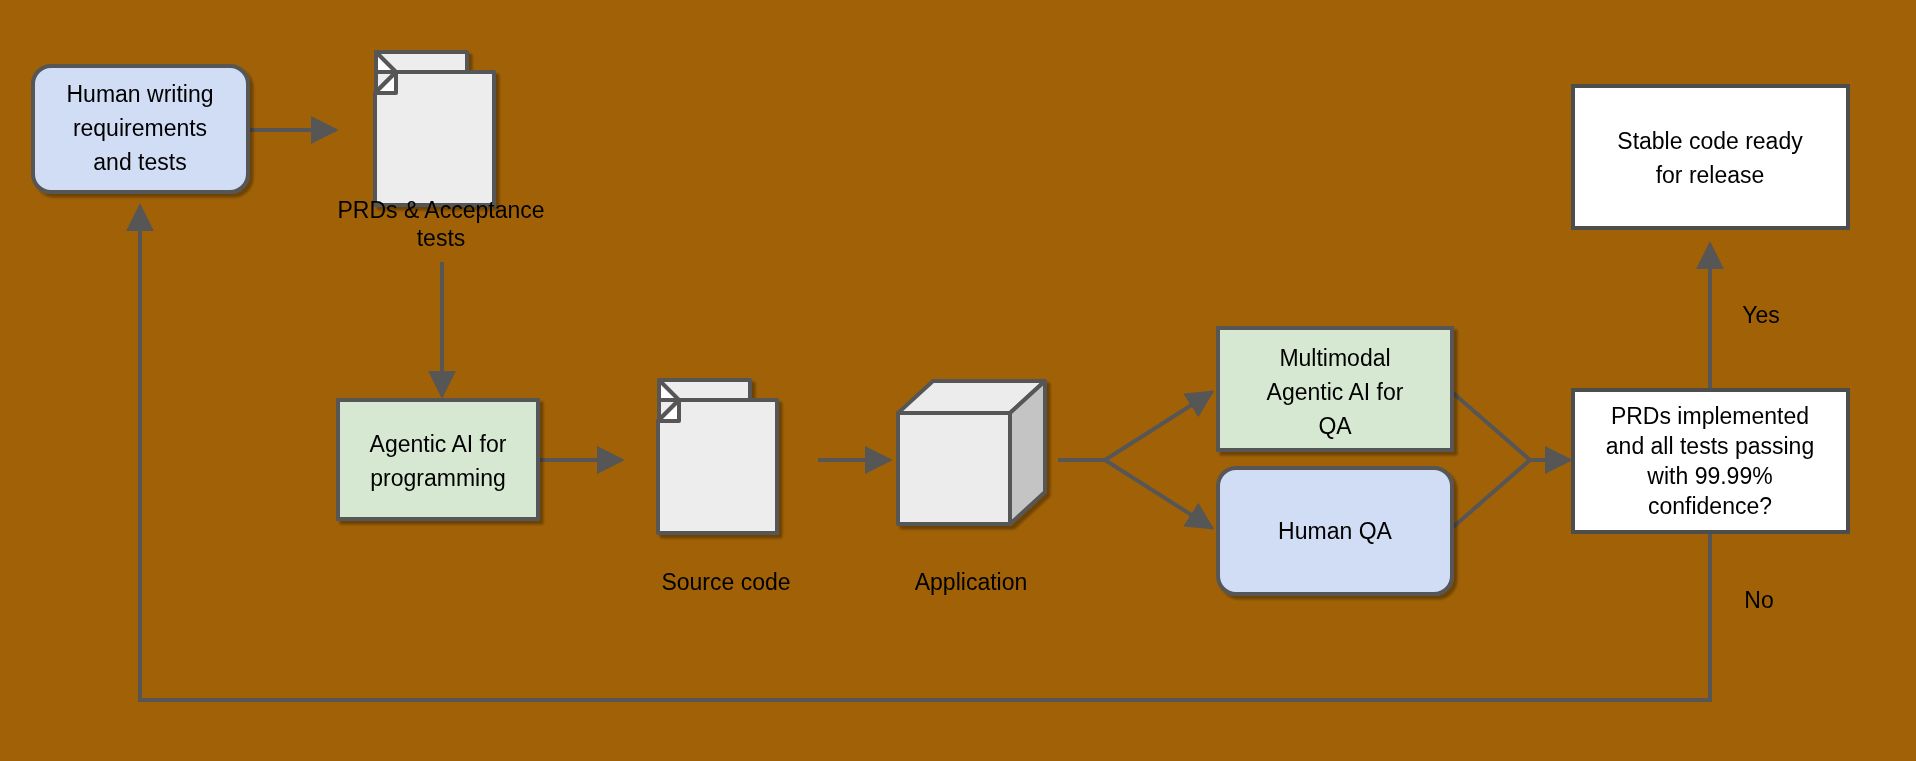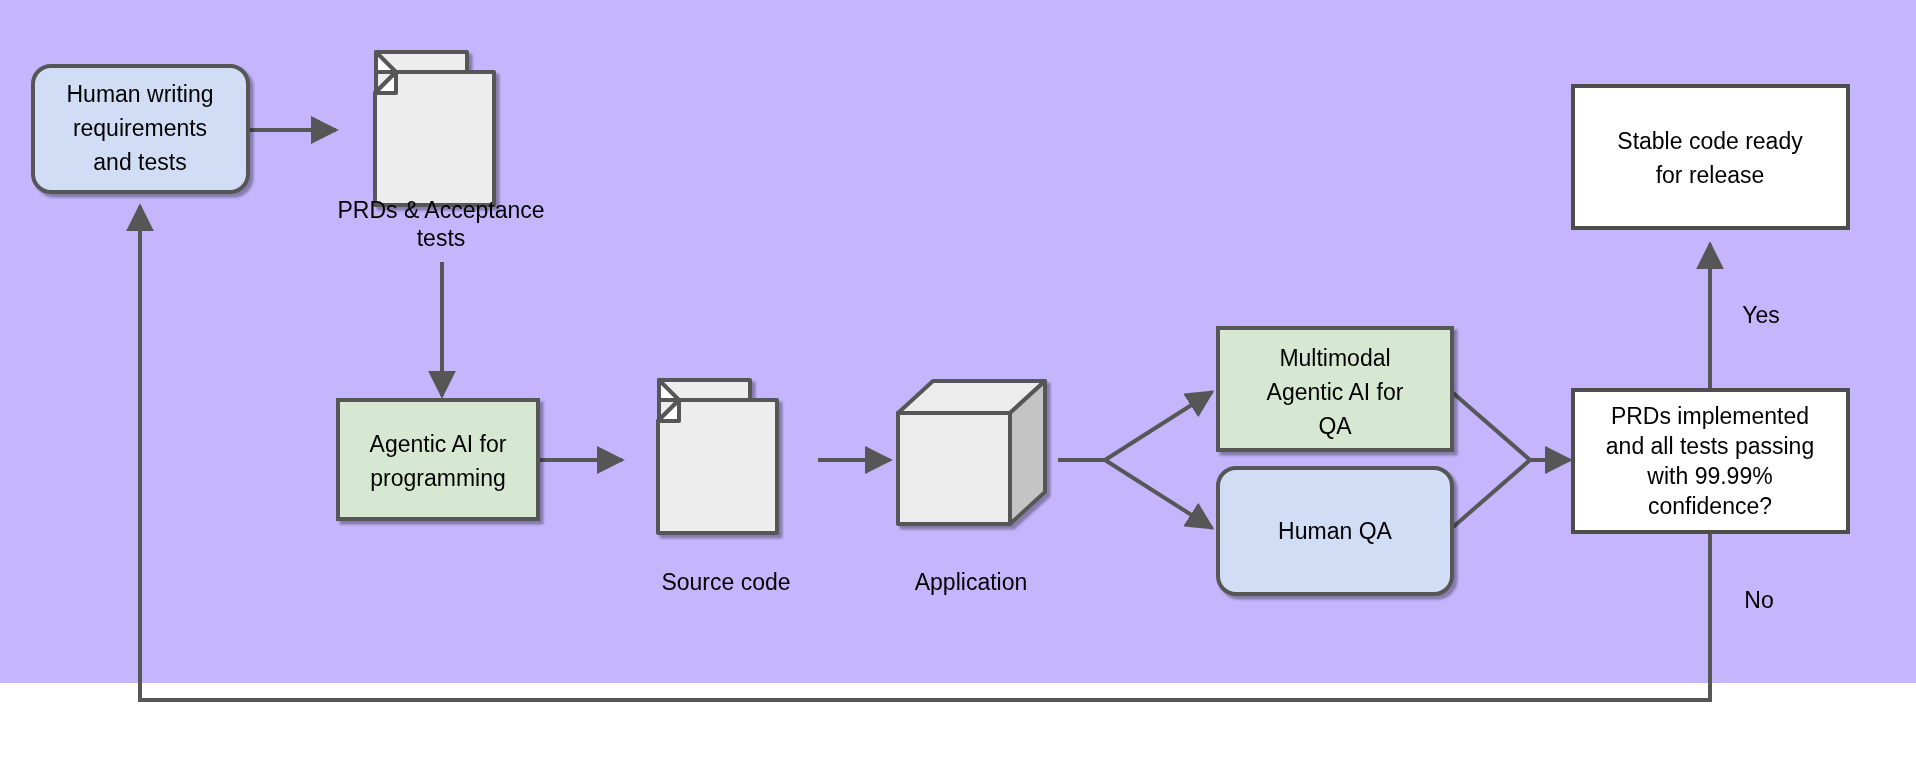--- a/index.html
+++ b/index.html
@@ -9,22 +9,22 @@
   }
   body {
     font-family: "Liberation Sans", sans-serif;
     width: 1916px;
     height: 761px;
     overflow: hidden;
   }
   #canvas {
     position: relative;
     width: 1916px;
-    height: 683px;
-    background: #c4b5fd;
+    height: 761px;
+    background: #a16207;
   }
   svg.diagram {
     position: absolute;
     left: 0;
     top: 0;
     width: 1916px;
     height: 761px;
   }
   .node-text {
     font-family: "Liberation Sans", sans-serif;

